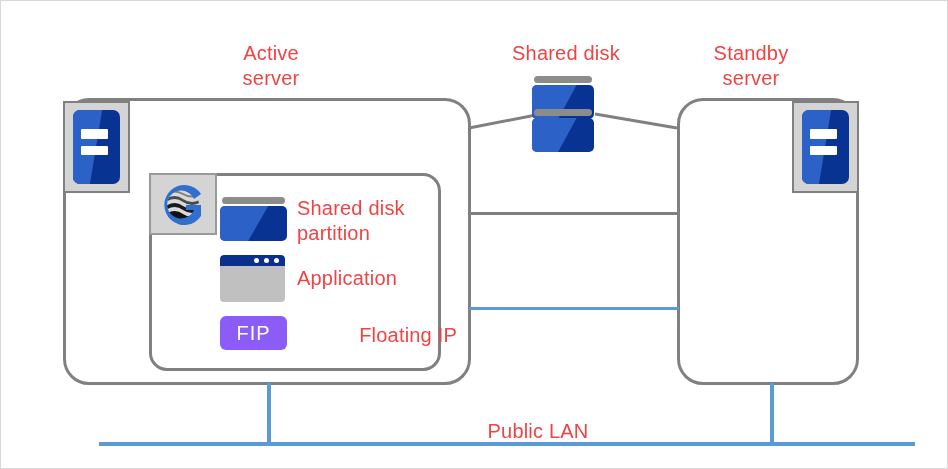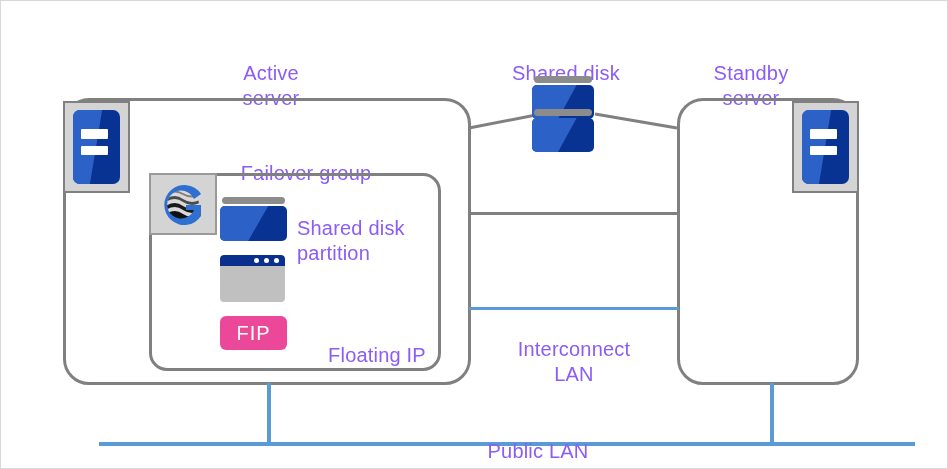--- a/index.html
+++ b/index.html
@@ -16,27 +16,26 @@
     height: 469px;
     background: #ffffff;
     overflow: hidden;
     box-sizing: border-box;
     border: 1px solid #d8d8d8;
   }
 
   
   .lbl {
     position: absolute;
-    color: #8b5cf6;
+    color: #ef4444;
     font-size: 20px;
     line-height: 25px;
     text-align: center;
     white-space: pre-line;
     letter-spacing: 0.2px;
-    margin-top: 20px;
   }
   .srvbox {
     position: absolute;
     border: 3px solid #808080;
     border-radius: 26px;
     background: transparent;
     box-sizing: border-box;
   }
   .fgbox {
     position: absolute;
@@ -134,21 +133,21 @@
     border-radius: 50%;
     background: #ffffff;
   }
   .appwin .dot.d1 { right: 26px; }
   .appwin .dot.d2 { right: 16px; }
   .appwin .dot.d3 { right: 6px; }
 
   
   .fip {
     position: absolute;
-    background: #ec4899;
+    background: #8b5cf6;
     border-radius: 6px;
     color: #ffffff;
     font-size: 20px;
     display: flex;
     align-items: center;
     justify-content: center;
     letter-spacing: 1px;
   }
 
   
@@ -202,21 +201,20 @@
 
   <div class="srvbox" style="left:62px; top:97px; width:408px; height:287px;"></div>
 
   <div class="srv-icon" style="left:62px; top:100px; width:67px; height:92px;">
     <div class="body">
       <div class="bar b1"></div>
       <div class="bar b2"></div>
     </div>
   </div>
 
-  <div class="lbl" style="left:180px; top:140px; width:250px;">Failover group</div>
 
   <div class="fgbox" style="left:148px; top:172px; width:292px; height:198px;"></div>
 
   <div class="logo" style="left:148px; top:172px; width:68px; height:62px;">
     <svg width="54" height="54" viewBox="0 0 54 54">
       <defs>
         <clipPath id="ballclip">
             <circle cx="27" cy="28" r="16"></circle>
           </clipPath>
       </defs>
@@ -237,23 +235,24 @@
   </div>
   <div class="lbl" style="left:296px; top:195px; width:160px; text-align:left;">Shared disk
 partition</div>
 
   <div class="appwin" style="left:219px; top:254px; width:65px; height:47px;">
     <div class="titlebar"></div>
     <div class="dot d1"></div>
     <div class="dot d2"></div>
     <div class="dot d3"></div>
   </div>
+  <div class="lbl" style="left:296px; top:265px; width:160px; text-align:left;">Application</div>
 
   <div class="fip" style="left:219px; top:315px; width:67px; height:34px;">FIP</div>
-  <div class="lbl" style="left:296px; top:322px; width:160px; text-align:center;">Floating IP</div>
+  <div class="lbl" style="left:296px; top:322px; width:160px; text-align:right;">Floating IP</div>
 
   <div class="disk" style="left:531px; top:75px; width:62px; height:43px;">
     <div class="cap"></div>
     <div class="plate"></div>
   </div>
   <div class="disk" style="left:531px; top:108px; width:62px; height:43px;">
     <div class="cap"></div>
     <div class="plate"></div>
   </div>
 
@@ -262,21 +261,19 @@
   <div class="srv-icon" style="left:791px; top:100px; width:67px; height:92px;">
     <div class="body">
       <div class="bar b1"></div>
       <div class="bar b2"></div>
     </div>
   </div>
 
   <div class="hline gray" style="left:468px; top:211px; width:210px;"></div>
 
   <div class="hline blue" style="left:468px; top:306px; width:210px;"></div>
-  <div class="lbl" style="left:478px; top:316px; width:190px;">Interconnect
-LAN</div>
 
   <div class="vline blue" style="left:266px; top:382px; width:4px; height:62px;"></div>
   <div class="vline blue" style="left:769px; top:382px; width:4px; height:62px;"></div>
   <div class="hline blue" style="left:98px; top:441px; width:816px; height:4px;"></div>
   <div class="lbl" style="left:442px; top:418px; width:190px;">Public  LAN</div>
 
 </div>
 
 </body></html>

